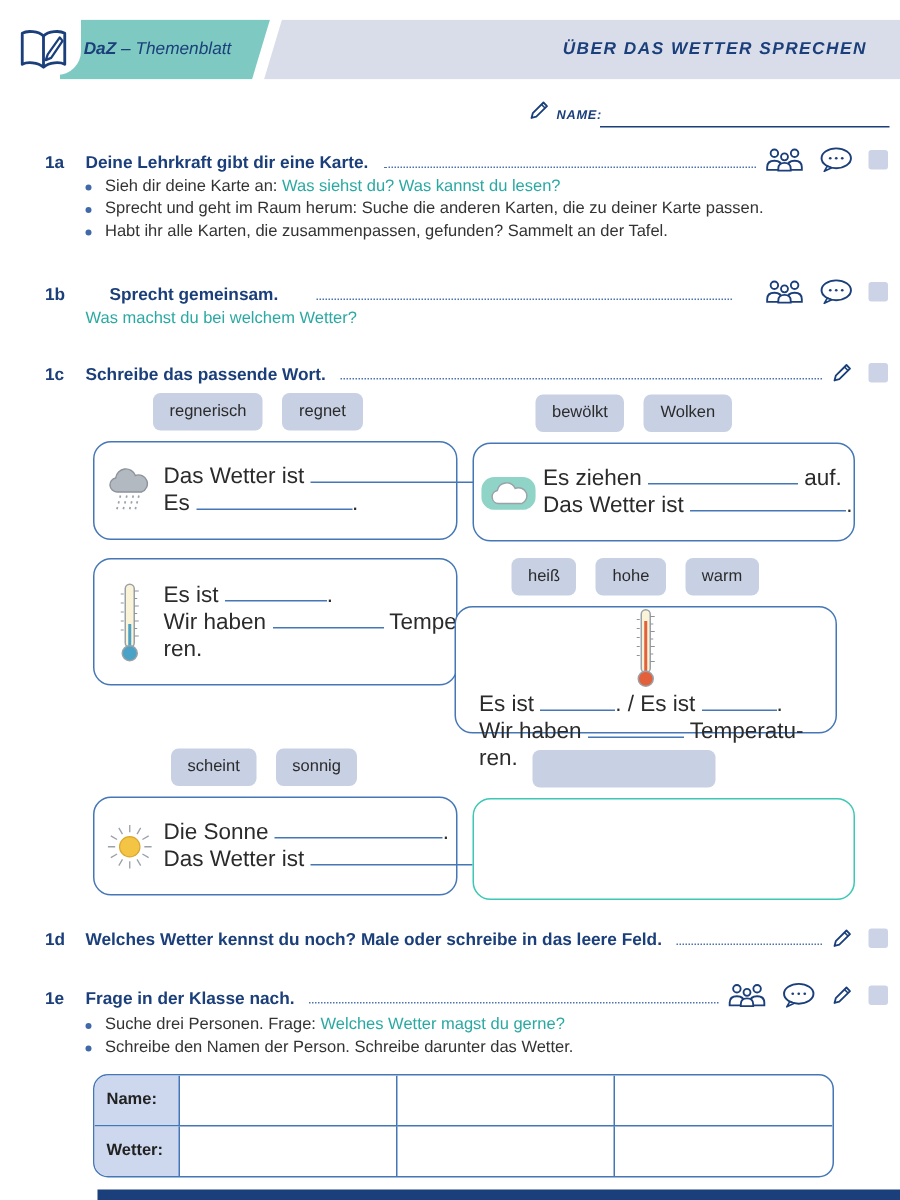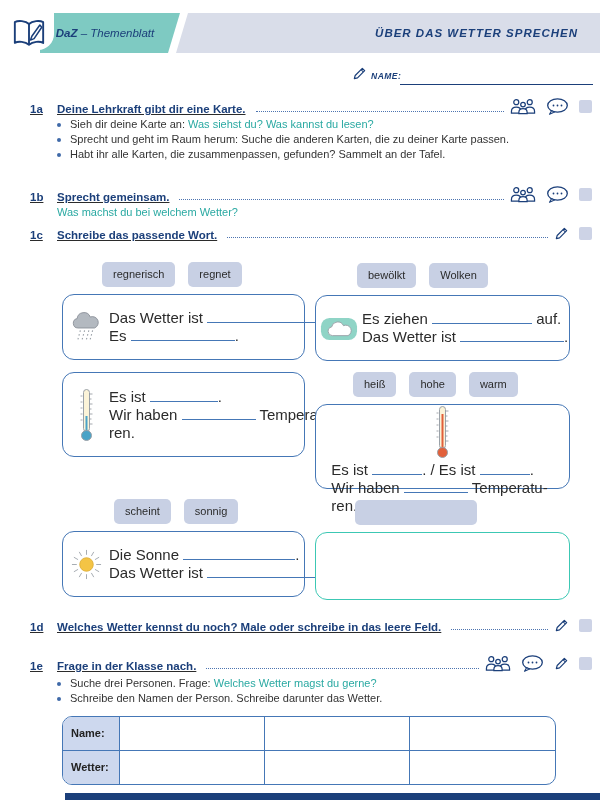--- a/index.html
+++ b/index.html
@@ -18,21 +18,21 @@
                 color:#1b3f7a;padding-right:22px;white-space:nowrap;}
   .logo-tile{position:absolute;left:0;top:8px;width:54px;height:42px;background:#fff;
              border-bottom-right-radius:16px;}
   .logo-tile .ic{position:absolute;left:12px;top:9px;}
   
   .name-block{position:absolute;left:352px;top:66px;display:flex;align-items:center;gap:4px;}
   .name-label{font-size:8.5px;font-weight:bold;font-style:italic;color:#1b3f7a;letter-spacing:.5px;}
   .name-line{position:absolute;left:400px;top:70px;width:193px;height:14px;
              border-bottom:1.5px solid #1b3f7a;}
   
-  .task{position:absolute;left:30px;width:562px;display:flex;align-items:flex-end;text-decoration:underline;}
+  .task{position:absolute;left:30px;width:562px;display:flex;align-items:flex-end;}
   .num{width:27px;font-size:11.5px;font-weight:bold;color:#1b3f7a;flex:none;}
   .ttl{font-size:11.5px;font-weight:bold;color:#1b3f7a;white-space:nowrap;text-align:right;}
   .leader{flex:1;border-bottom:1.6px dotted #4d74b0;margin:0 6px 3px 10px;height:1px;}
   .hicons{display:flex;align-items:center;gap:10px;flex:none;padding-bottom:0px;}
   .hicons .ic{display:inline-flex;align-items:center;}
   .sq{width:13px;height:13px;background:#cdd3e6;border-radius:2px;display:inline-block;}
   .subtitle{position:absolute;left:57px;font-size:11px;color:#2aa9a2;}
   
   .bullets{position:absolute;left:57px;margin:0;padding:0;list-style:none;}
   .bullets li{display:flex;font-size:11px;line-height:15px;color:#333;}
@@ -47,21 +47,21 @@
   .card-box{border:1.4px solid #4577b6;border-radius:12px;background:#fff;
             display:flex;align-items:center;}
   .card-box.teal-border{border-color:#3cc8b4;}
   .card-icon{width:46px;flex:none;display:flex;justify-content:center;align-items:center;}
   .card-lines{flex:1;padding-right:6px;}
   .line{font-size:15px;line-height:14px;margin:4px 0;color:#2b2b2b;white-space:nowrap;}
   .blank{display:inline-block;border-bottom:1.3px solid #4577b6;height:10px;}
   .c1{left:62px;top:262px;width:243px;} .c1 .chips{margin-left:40px;} .c1 .card-box{height:64px;}
   .c2{left:315px;top:263px;width:255px;} .c2 .chips{margin-left:42px;} .c2 .card-box{height:64px;}
   .c3{left:62px;top:372px;width:243px;} .c3 .chips{margin-left:45px;} .c3 .card-box{height:83px;}
-  .c4{left:315px;top:372px;width:255px;} .c4 .chips{margin-left:38px;} .c4 .card-box{height:83px;flex-direction:column;}
+  .c4{left:303px;top:372px;width:255px;} .c4 .chips{margin-left:38px;} .c4 .card-box{height:83px;flex-direction:column;}
   .c5{left:62px;top:499px;width:243px;} .c5 .chips{margin-left:52px;} .c5 .card-box{height:64px;}
   .c6{left:315px;top:500px;width:255px;} .c6 .chips{margin-left:40px;} .c6 .card-box{height:66px;}
   
   .wtable{position:absolute;left:62px;top:716px;width:492px;border:1.5px solid #4577b6;
           border-radius:10px;overflow:hidden;}
   .trow{display:grid;grid-template-columns:57px 1fr 1fr 1fr;}
   .trow > div{height:33px;border-right:1.2px solid #4577b6;border-bottom:1.2px solid #4577b6;}
   .trow > div:last-child{border-right:none;}
   .trow:last-child > div{border-bottom:none;}
   .thead{background:#cdd8ee;font-size:11px;font-weight:bold;color:#222;
@@ -134,21 +134,21 @@
       <li>
         <span class="dot"></span>
         <span><span>Sprecht und geht im Raum herum: Suche die anderen Karten, die zu deiner Karte passen.</span></span>
       </li>
       <li>
         <span class="dot"></span>
         <span><span>Habt ihr alle Karten, die zusammenpassen, gefunden? Sammelt an der Tafel.</span></span>
       </li>
     </ul>
 
-  <div class="task" style="top:186px;">
+  <div class="task" style="top:186px;gap:16px;">
     <span class="num">1b</span>
     <span class="ttl">Sprecht gemeinsam.</span>
     <span class="leader"></span>
     <span class="hicons">
         <span class="ic">
           <svg width="26" height="17" viewBox="0 0 27 17">
             <g fill="#fff" stroke="#1b3f7a" stroke-width="1.3">
               <circle cx="6.5" cy="4" r="2.6"></circle>
               <path d="M1.5 15.5v-1.8c0-3 2-4.5 5-4.5s5 1.5 5 4.5v1.8z"></path>
               <circle cx="20.5" cy="4" r="2.6"></circle>
@@ -165,21 +165,21 @@
             <circle cx="7.5" cy="7.5" r=".9" fill="#1b3f7a"></circle>
             <circle cx="11.5" cy="7.5" r=".9" fill="#1b3f7a"></circle>
             <circle cx="15.5" cy="7.5" r=".9" fill="#1b3f7a"></circle>
           </svg>
         </span>
         <span class="sq"></span>
       </span>
   </div>
   <div class="subtitle" style="top:206px;">Was machst du bei welchem Wetter?</div>
 
-  <div class="task" style="top:226px;">
+  <div class="task" style="top:241px;">
     <span class="num">1c</span>
     <span class="ttl">Schreibe das passende Wort.</span>
     <span class="leader"></span>
     <span class="hicons">
         <span class="ic">
           <svg width="15" height="15" viewBox="0 0 16 16">
             <path d="M2.5 13.5l.9-3.4 7.6-7.6 2.5 2.5-7.6 7.6z" fill="none" stroke="#1b3f7a" stroke-width="1.3" stroke-linejoin="round"></path>
             <path d="M9.6 3.9l2.5 2.5" stroke="#1b3f7a" stroke-width="1.1"></path>
           </svg>
         </span>

